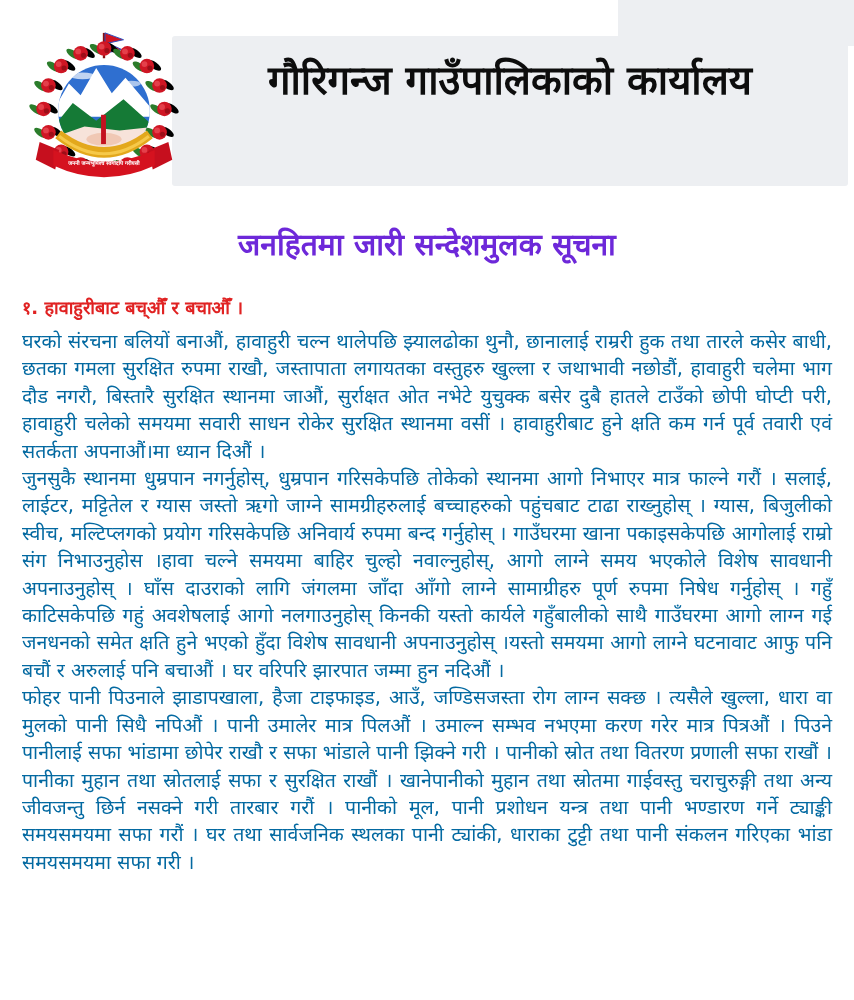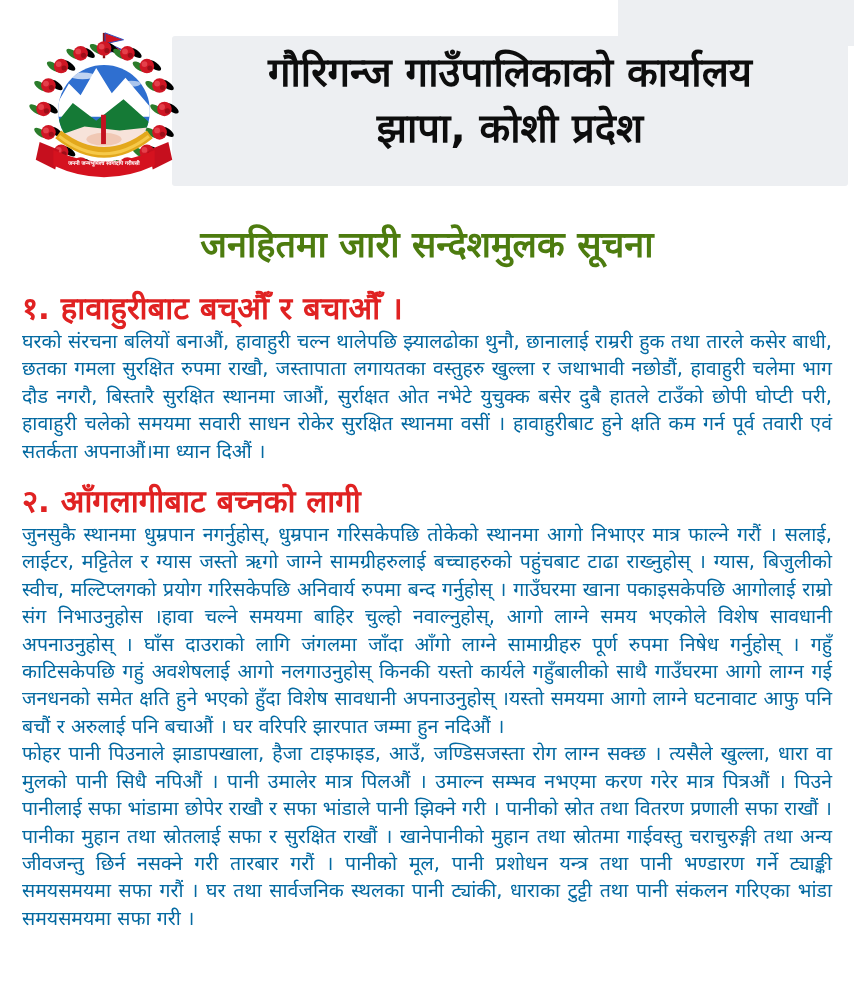--- a/index.html
+++ b/index.html
@@ -5,30 +5,30 @@
   html,body{margin:0;padding:0;}
   body{
     width:854px;height:1000px;background:#ffffff;
     font-family:"DejaVu Sans","Liberation Sans",sans-serif;
     color:#111;overflow:hidden;
   }
   .header{position:relative;height:192px;}
   .gray-box{position:absolute;left:172px;top:36px;width:676px;height:150px;background:#edeff2;border-radius:3px;}
   .gray-box-tr{position:absolute;left:618px;top:0;width:236px;height:46px;background:#edeff2;}
   .emblem{position:absolute;left:26px;top:28px;width:156px;height:158px;}
-  .title-wrap{position:absolute;left:172px;top:44px;width:676px;text-align:center;}
+  .title-wrap{position:absolute;left:172px;top:52px;width:676px;text-align:center;}
   .title-line{font-weight:bold;color:#0d0d0d;font-size:40px;line-height:56px;letter-spacing:0;}
   .notice-heading{
     margin:26px 0 6px 0;text-align:center;
-    font-size:36px;font-weight:bold;color:#4d7c0f;line-height:54px;
+    font-size:30px;font-weight:bold;color:#6d28d9;line-height:54px;
   }
   .sections{padding:0 22px 0 22px;}
   .section{margin:0;}
   .section-heading{
-    font-size:31px;font-weight:bold;color:#e02222;
+    font-size:18px;font-weight:bold;color:#e02222;
     margin:21px 0 5px 0;line-height:30px;
   }
   .section-body{
     font-size:19.5px;line-height:27.4px;text-align:justify;color:#0369a1;
     margin:0;
   }
   .ribbon-text{font-size:5.5px;fill:#ffffff;font-weight:bold;}
 </style>
 </head>
 <body>
@@ -88,35 +88,33 @@
 
       <polygon points="14,116 34,124 30,144 10,134" fill="#c60f1e"></polygon>
       <polygon points="146,116 126,124 130,144 150,134" fill="#c60f1e"></polygon>
       <path d="M28 124 Q80 148 132 124 L132 140 Q80 164 28 140 Z" fill="#d5121f"></path>
       <text x="80" y="139" text-anchor="middle" class="ribbon-text">जननी जन्मभूमिश्च स्वर्गादपि गरीयसी</text>
     </svg>
   </div>
 
   <div class="title-wrap">
     <div class="title-line">गौरिगन्ज गाउँपालिकाको कार्यालय</div>
-    <div class="title-line">झापा, कोशी प्रदेश</div>
   </div>
 </div>
 
 <div class="notice-heading">जनहितमा जारी सन्देशमुलक सूचना</div>
 
 <div class="sections">
 
   <div class="section">
     <div class="section-heading">१. हावाहुरीबाट बच्औँ र बचाऔँ ।</div>
     <p class="section-body">घरको संरचना बलियों बनाऔं, हावाहुरी चल्न थालेपछि झ्यालढोका थुनौ, छानालाई राम्ररी हुक तथा तारले कसेर बाधी, छतका गमला सुरक्षित रुपमा राखौ, जस्तापाता लगायतका वस्तुहरु खुल्ला र जथाभावी नछोडौं, हावाहुरी चलेमा भाग दौड नगरौ, बिस्तारै सुरक्षित स्थानमा जाऔं, सुर्राक्षत ओत नभेटे युचुक्क बसेर दुबै हातले टाउँको छोपी घोप्टी परी, हावाहुरी चलेको समयमा सवारी साधन रोकेर सुरक्षित स्थानमा वसीं । हावाहुरीबाट हुने क्षति कम गर्न पूर्व तवारी एवं सतर्कता अपनाऔं।मा ध्यान दिऔं ।</p>
   </div>
 
   <div class="section">
-    <div class="section-heading">२. आँगलागीबाट बच्नको लागी</div>
     <p class="section-body">जुनसुकै स्थानमा धुम्रपान नगर्नुहोस्, धुम्रपान गरिसकेपछि तोकेको स्थानमा आगो निभाएर मात्र फाल्ने गरौं । सलाई, लाईटर, मट्टितेल र ग्यास जस्तो ऋगो जाग्ने सामग्रीहरुलाई बच्चाहरुको पहुंचबाट टाढा राख्नुहोस् । ग्यास, बिजुलीको स्वीच, मल्टिप्लगको प्रयोग गरिसकेपछि अनिवार्य रुपमा बन्द गर्नुहोस् । गाउँघरमा खाना पकाइसकेपछि आगोलाई राम्रो संग निभाउनुहोस ।हावा चल्ने समयमा बाहिर चुल्हो नवाल्नुहोस्, आगो लाग्ने समय भएकोले विशेष सावधानी अपनाउनुहोस् । घाँस दाउराको लागि जंगलमा जाँदा आँगो लाग्ने सामाग्रीहरु पूर्ण रुपमा निषेध गर्नुहोस् । गहुँ काटिसकेपछि गहुं अवशेषलाई आगो नलगाउनुहोस् किनकी यस्तो कार्यले गहुँबालीको साथै गाउँघरमा आगो लाग्न गई जनधनको समेत क्षति हुने भएको हुँदा विशेष सावधानी अपनाउनुहोस् ।यस्तो समयमा आगो लाग्ने घटनावाट आफु पनि बचौं र अरुलाई पनि बचाऔं । घर वरिपरि झारपात जम्मा हुन नदिऔं ।</p>
   </div>
 
   <div class="section">
     <p class="section-body">फोहर पानी पिउनाले झाडापखाला, हैजा टाइफाइड, आउँ, जण्डिसजस्ता रोग लाग्न सक्छ । त्यसैले खुल्ला, धारा वा मुलको पानी सिधै नपिऔं । पानी उमालेर मात्र पिलऔं । उमाल्न सम्भव नभएमा करण गरेर मात्र पित्रऔं । पिउने पानीलाई सफा भांडामा छोपेर राखौ र सफा भांडाले पानी झिक्ने गरी । पानीको स्रोत तथा वितरण प्रणाली सफा राखौं । पानीका मुहान तथा स्रोतलाई सफा र सुरक्षित राखौं । खानेपानीको मुहान तथा स्रोतमा गाईवस्तु चराचुरुङ्गी तथा अन्य जीवजन्तु छिर्न नसक्ने गरी तारबार गरौं । पानीको मूल, पानी प्रशोधन यन्त्र तथा पानी भण्डारण गर्ने ट्याङ्की समयसमयमा सफा गरौं । घर तथा सार्वजनिक स्थलका पानी ट्यांकी, धाराका टुट्टी तथा पानी संकलन गरिएका भांडा समयसमयमा सफा गरी ।</p>
   </div>
 
 </div>
 
 </body></html>

